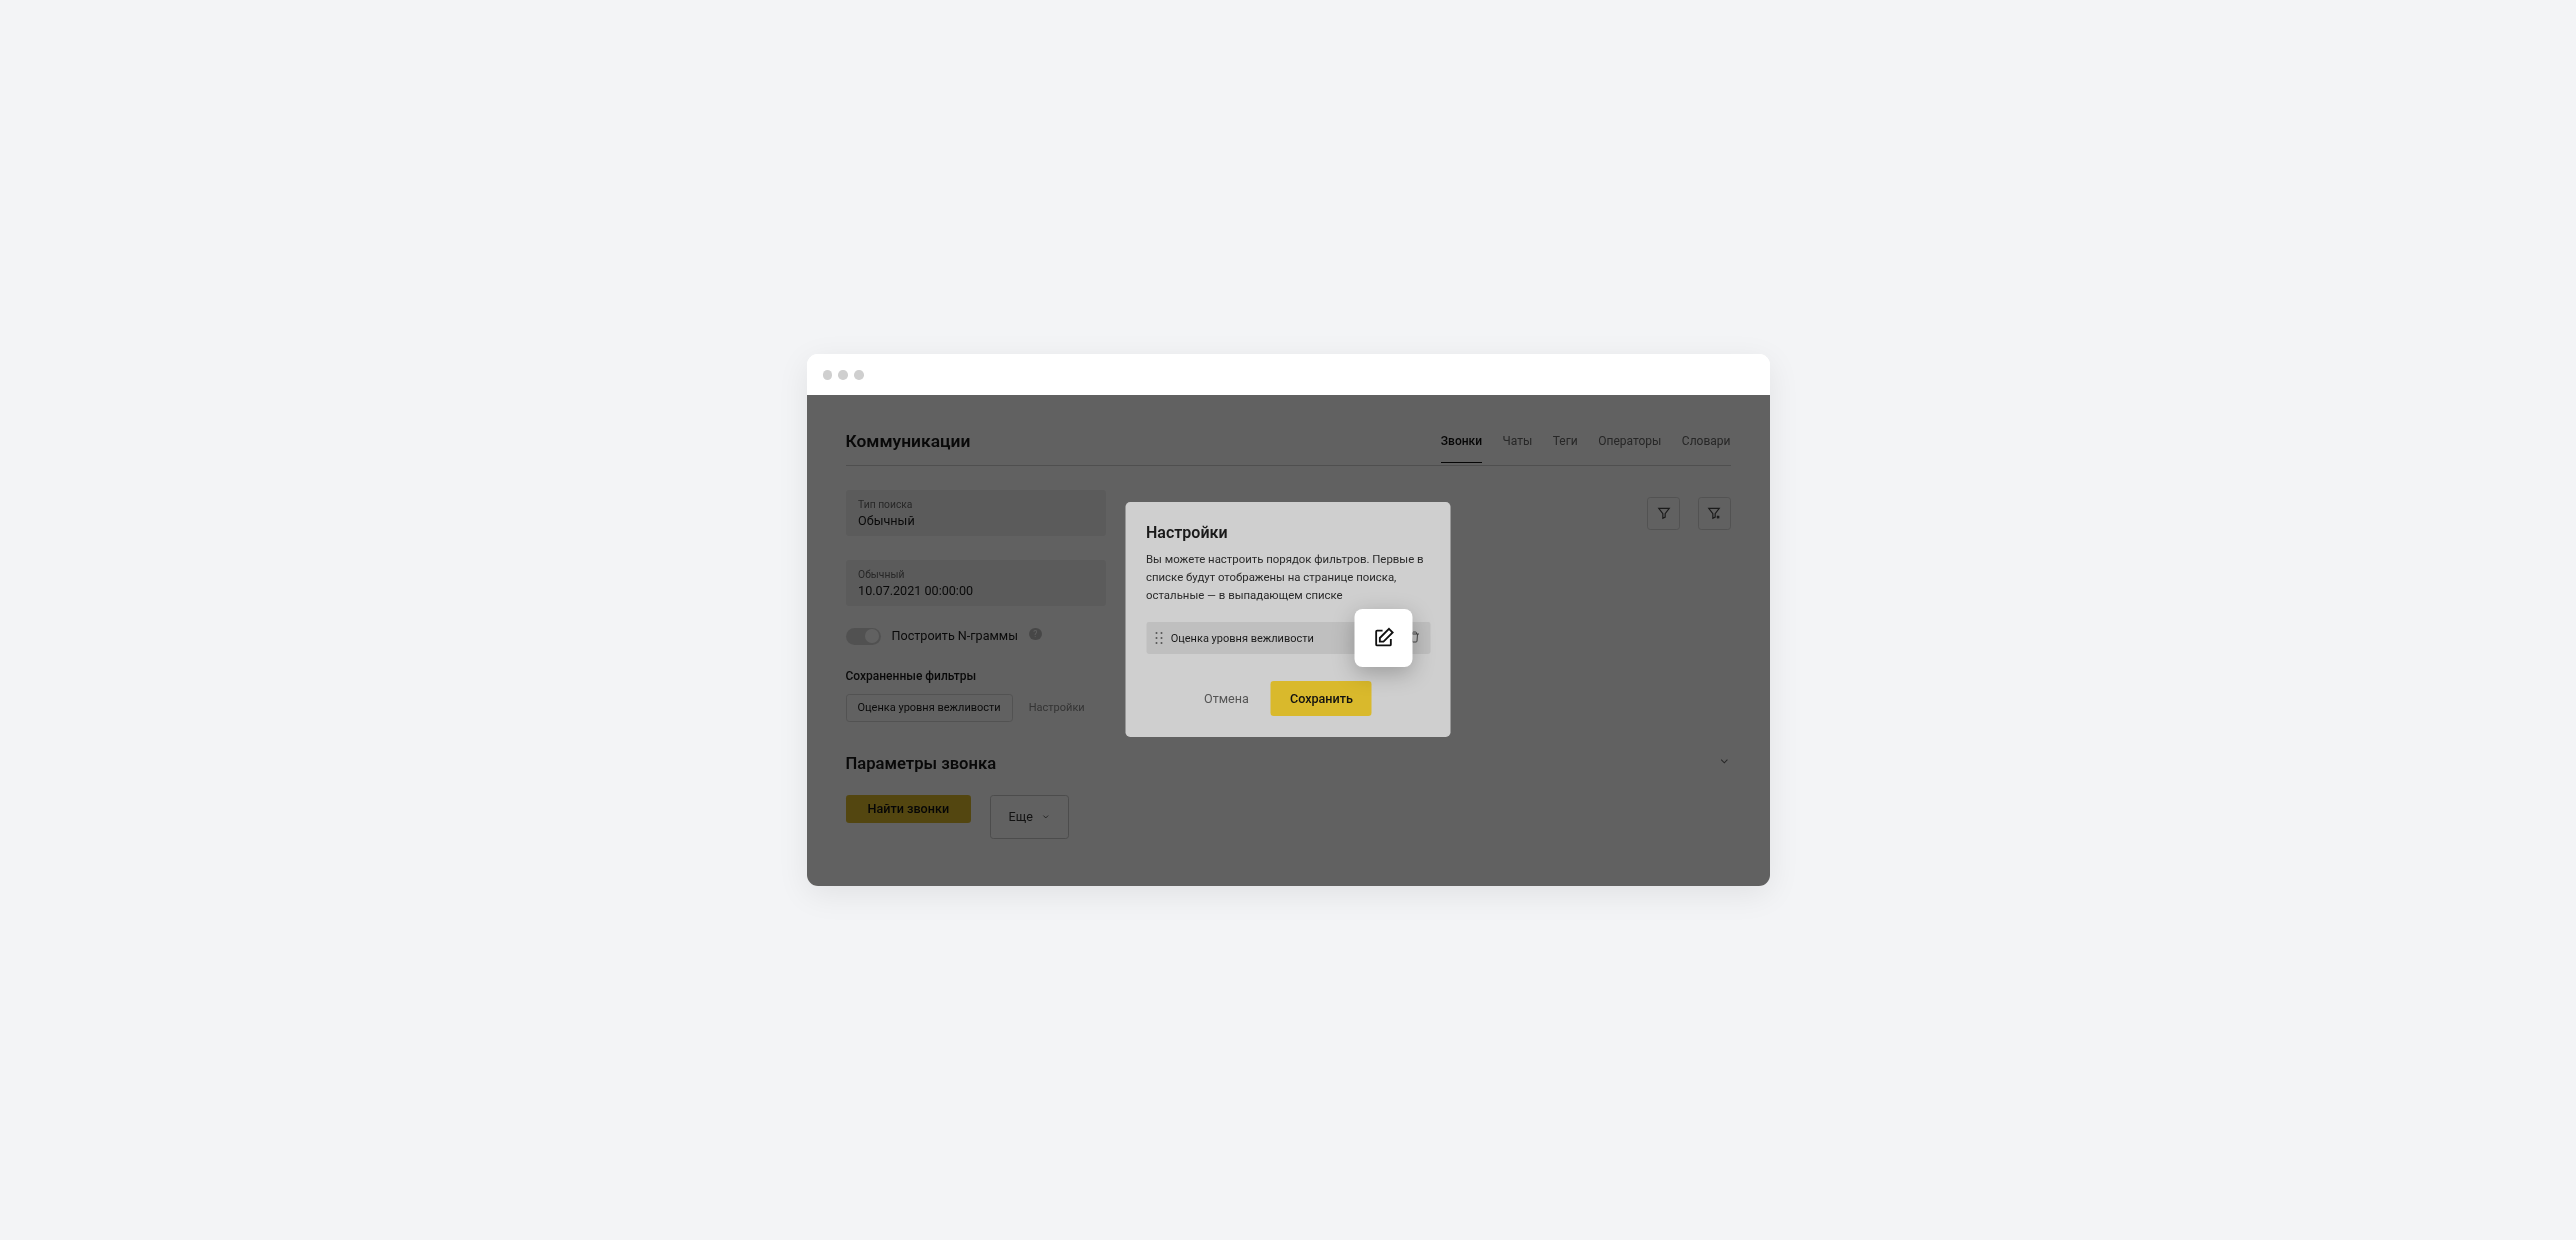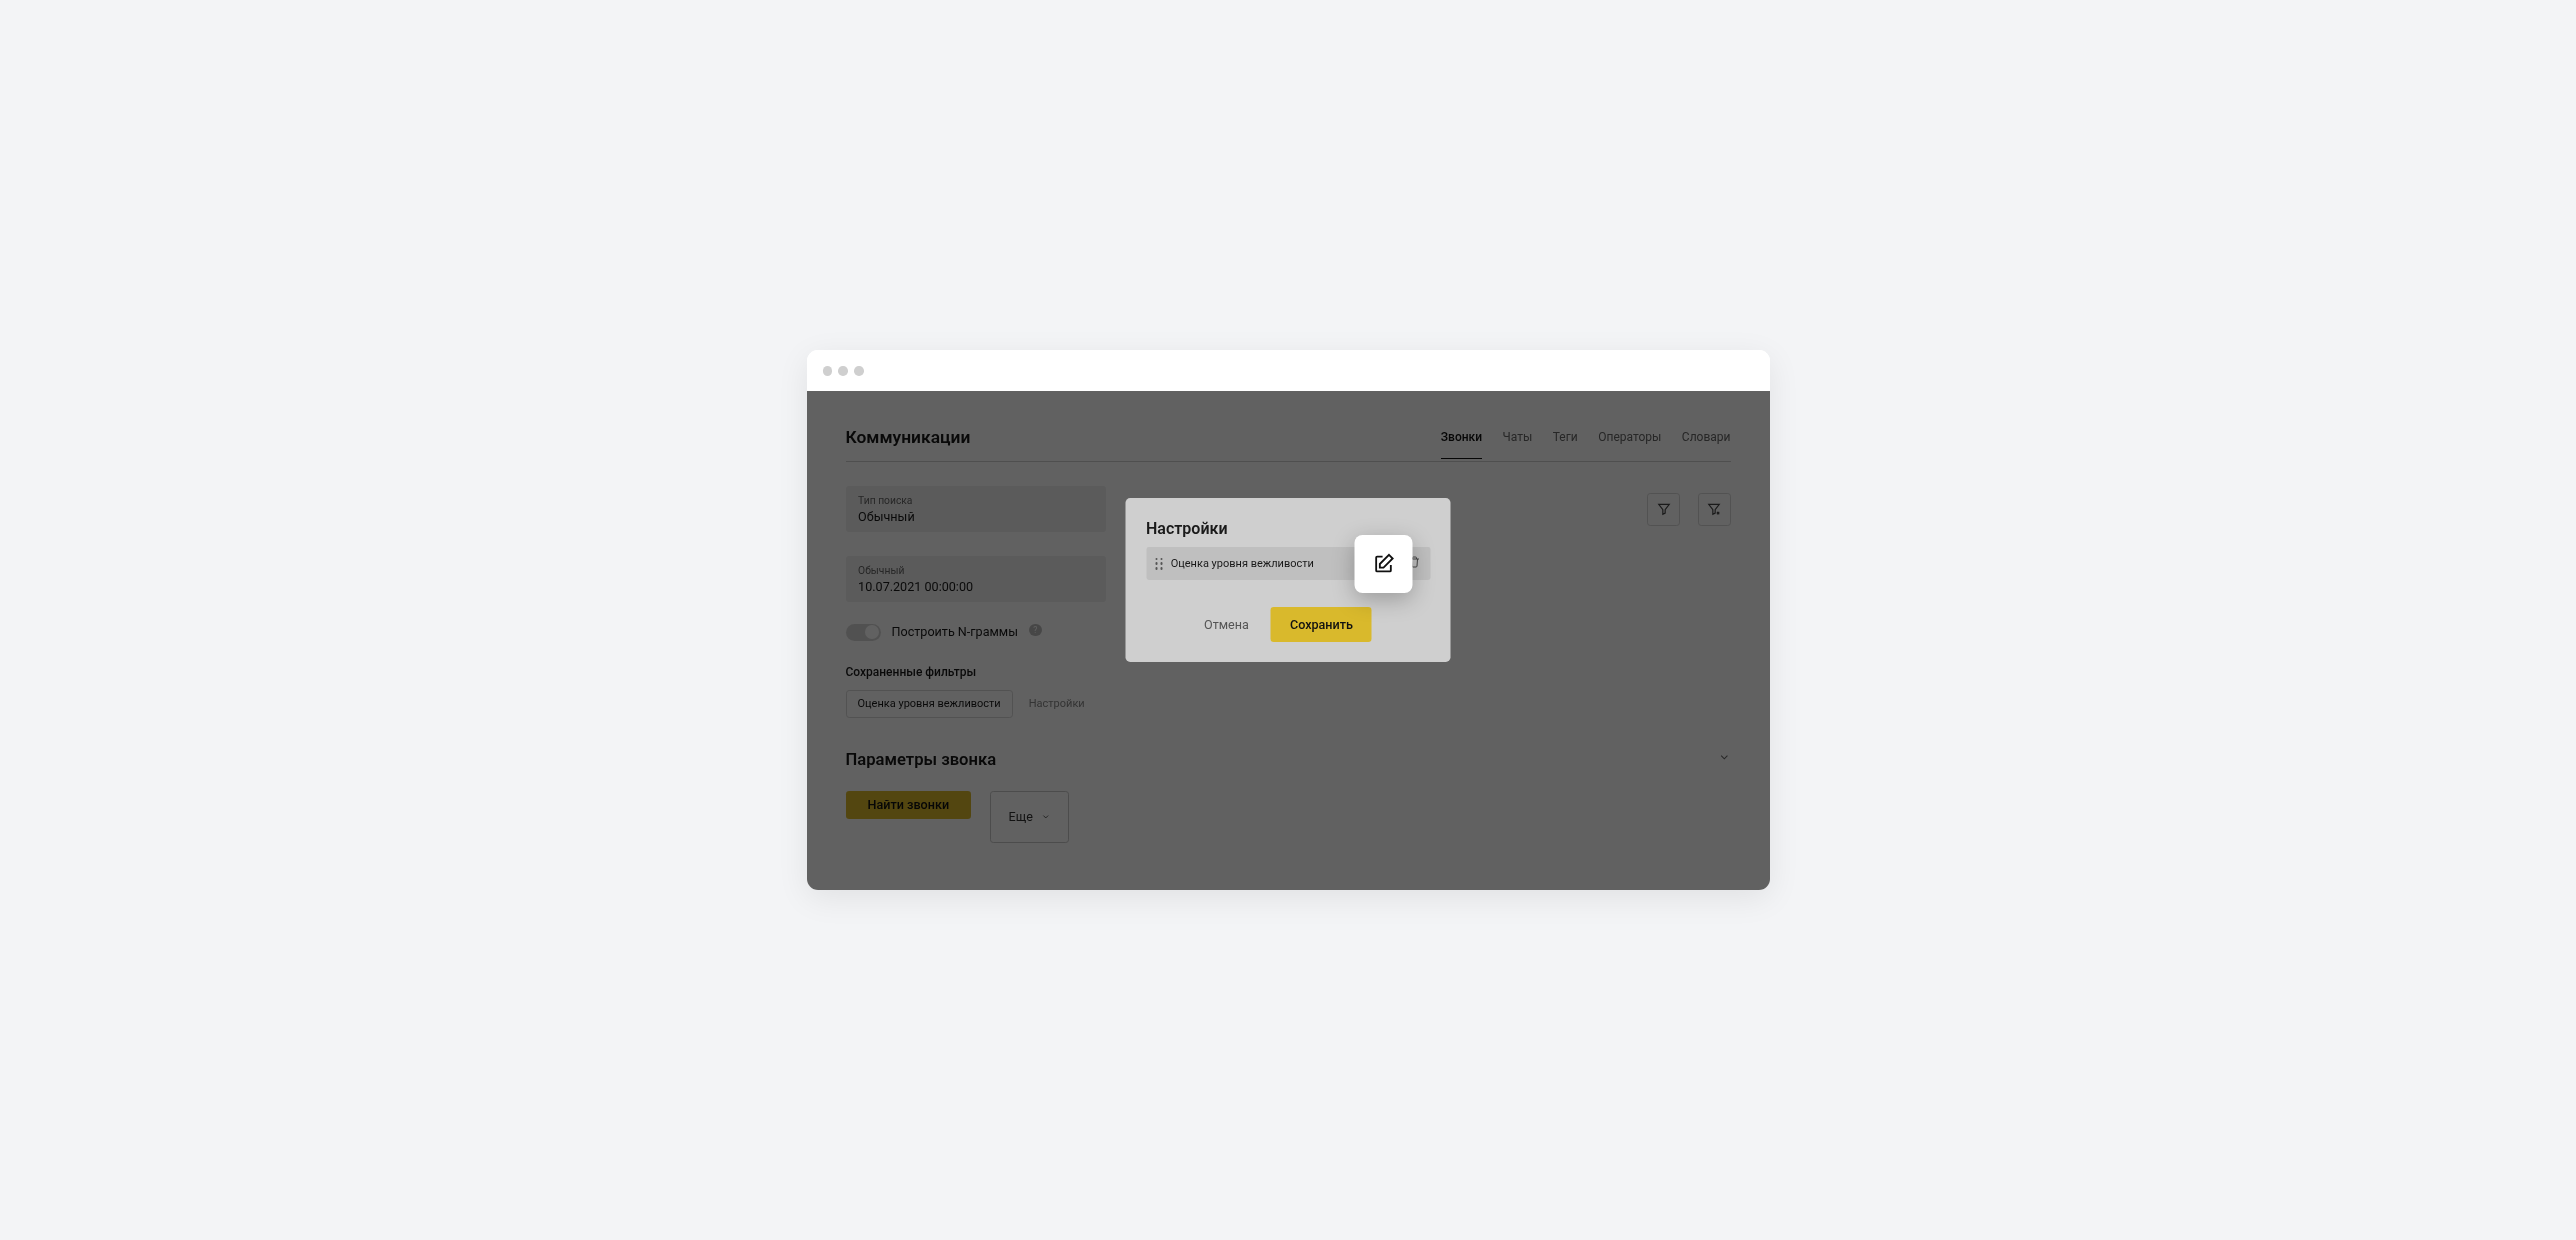--- a/index.html
+++ b/index.html
@@ -25,21 +25,21 @@
 .help-icon{width:12.6px;height:12.6px;border-radius:50%;background:#bcbcbc;color:#fff;font-size:8.7px;display:flex;align-items:center;justify-content:center}
 .saved-title{font-size:12px;color:#1a1a1a;margin-top:24px;font-weight:500}
 .filters-row{display:flex;gap:16px;align-items:center;margin-top:11px}
 .chip{border:0.8px solid #d8d8d8;padding:6.3px 11px;border-radius:3.2px;font-size:11px;color:#1a1a1a;background:#fff;cursor:pointer}
 .settings-link{font-size:11px;color:#888;cursor:pointer}
 .accordion{display:flex;align-items:center;justify-content:space-between;margin-top:32px;cursor:pointer}
 .accordion-title{font-size:16.6px;font-weight:600;color:#1a1a1a}
 .chevron{color:#666}
 .actions{display:flex;gap:19px;margin-top:22px}
 .btn-primary{background:#d9b92c;border:none;padding:0 22px;height:28px;border-radius:3.2px;font-size:12.6px;color:#111;font-weight:500;cursor:pointer}
-.btn-secondary{background:#fff;border:0.8px solid #c9c9c9;padding:0 17.4px;height:52px;border-radius:3.2px;font-size:12.6px;color:#333;cursor:pointer;display:flex;align-items:center;gap:8px}
+.btn-secondary{background:#fff;border:0.8px solid #c9c9c9;padding:0 17.4px;height:44px;border-radius:3.2px;font-size:12.6px;color:#333;cursor:pointer;display:flex;align-items:center;gap:8px}
 
 .overlay{position:absolute;inset:41px 0 0 0;background:rgba(0,0,0,.62)}
 
 .dialog{position:absolute;top:148px;left:50%;transform:translateX(-50%);width:325px;background:#cfcfcf;border-radius:4.7px;padding:20.5px;z-index:3}
 .dialog-title{font-size:16px;font-weight:600;color:#1a1a1a;margin-bottom:9.5px}
 .dialog-desc{font-size:11.4px;line-height:1.55;color:#2a2a2a;margin-bottom:17.4px}
 .filter-item{display:flex;align-items:center;gap:8px;position:relative;background:#bfbfbf;padding:8.7px 9.5px;border-radius:2.4px}
 .drag-handle{display:grid;grid-template-columns:repeat(2,2.4px);gap:2.4px;color:#555}
 .drag-handle span{width:2.4px;height:2.4px;background:#555;border-radius:50%}
 .filter-name{font-size:11px;color:#1a1a1a;flex:1}
@@ -126,20 +126,21 @@
             <path d="M6 9l6 6 6-6"></path>
           </svg>
       </button>
     </div>
   </div>
 
   <div class="overlay"></div>
 
   <div class="dialog">
     <div class="dialog-title">Настройки</div>
+    <div class="dialog-desc">Вы можете настроить порядок фильтров. Первые в списке будут отображены на странице поиска, остальные — в выпадающем списке</div>
     <div class="filter-item">
       <div class="drag-handle">
         <span></span>
           <span></span>
           <span></span>
           <span></span>
           <span></span>
           <span></span>
       </div>
       <div class="filter-name">Оценка уровня вежливости</div>

